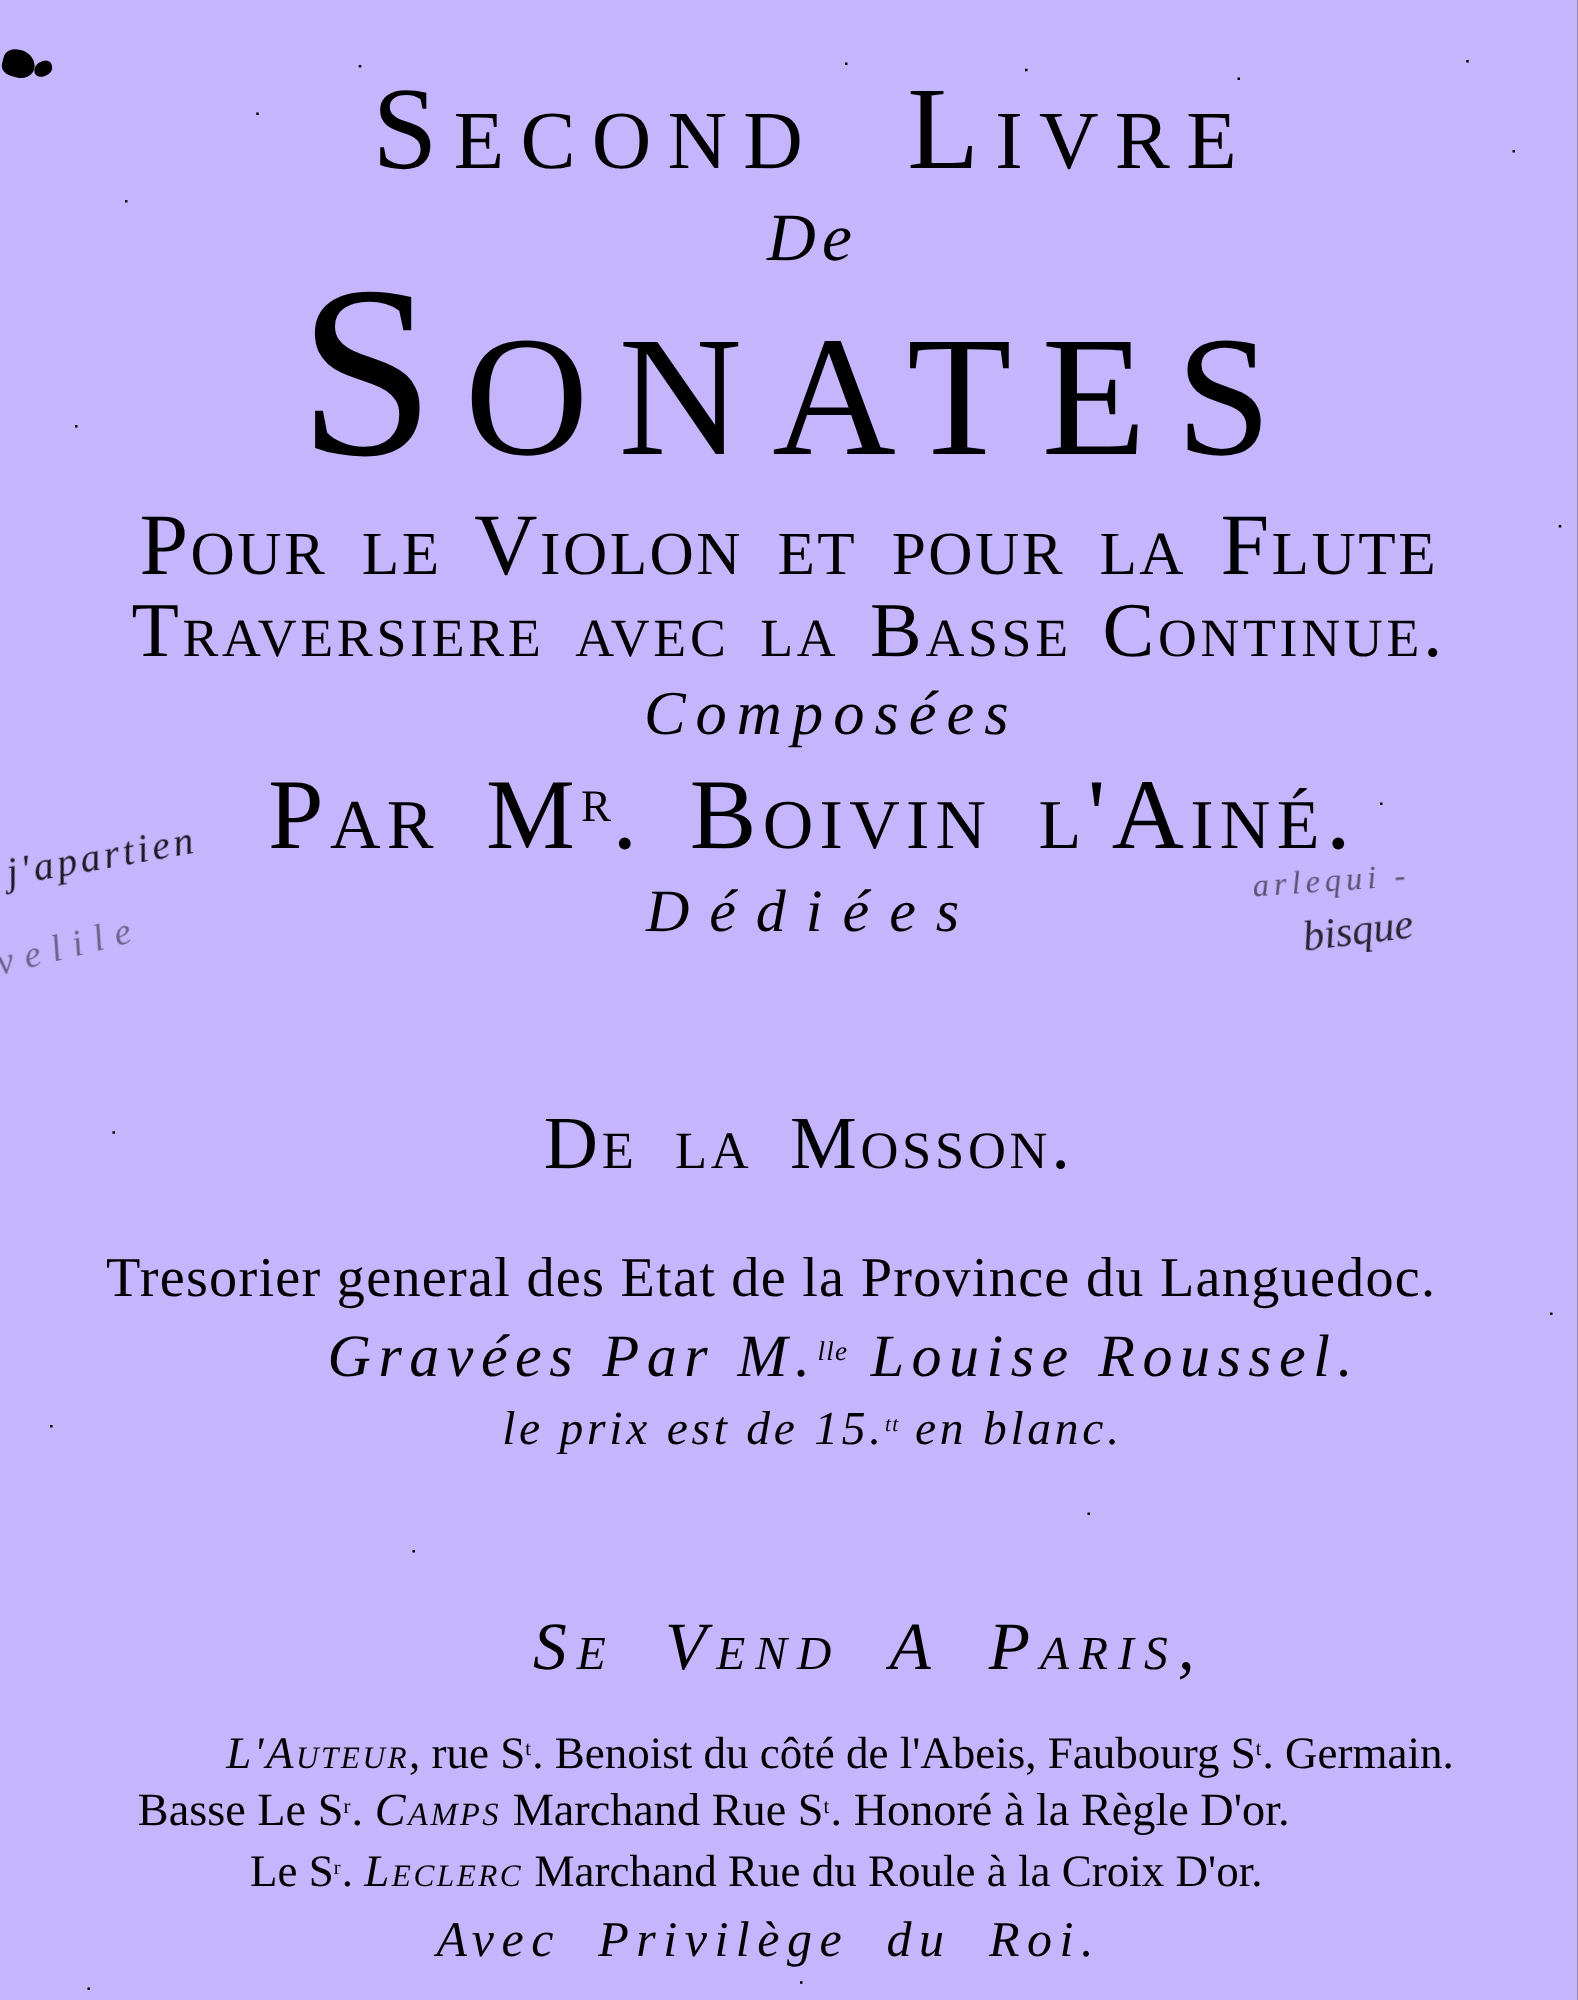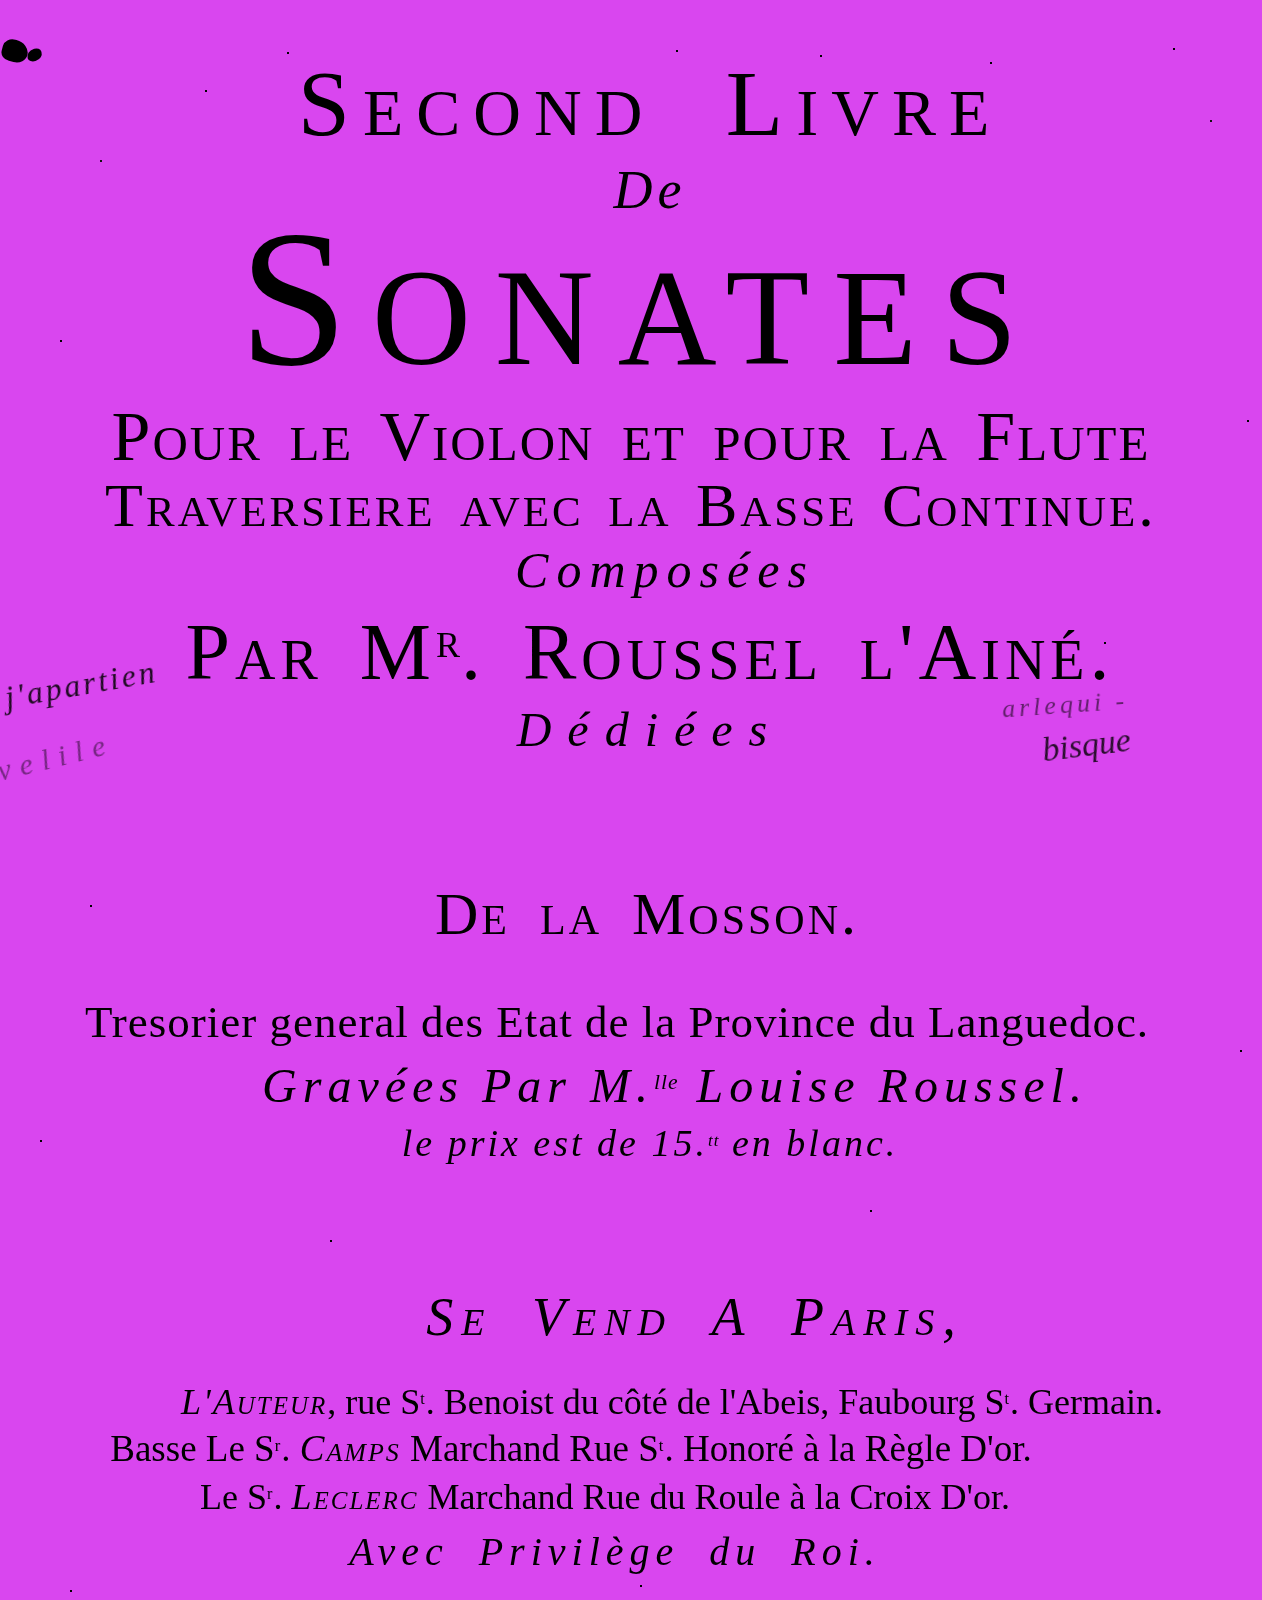--- a/index.html
+++ b/index.html
@@ -1,19 +1,19 @@
 <!DOCTYPE html>
 <html><head>
 <meta charset="utf-8">
 <style>
   html,body{margin:0;padding:0;background:#777;}
   #page{
     position:relative;
     width:1262px;height:1600px;
-    background:#d946ef;
+    background:#c4b5fd;
     overflow:hidden;
     font-family:"Liberation Serif","DejaVu Serif",serif;
     color:#000;
   }
   .line{
     position:absolute;left:0;width:1262px;
     text-align:center;line-height:1;white-space:nowrap;
   }
   .sc{font-variant:small-caps;}
   .script{font-style:italic;}
@@ -76,21 +76,21 @@
 
   <div class="line sc t-second">Second Livre</div>
   <div class="line script t-de">De</div>
   <div class="line sc t-sonates">Sonates</div>
 
   <div class="line sc t-sub2">Traversiere avec la Basse Continue.</div>
   <div class="line sc t-sub1">Pour le Violon et pour la Flute</div>
 
   <div class="line script t-comp">Composées</div>
 
-  <div class="line sc t-par"><span>Par M</span><span class="seg-sup">R</span><span>. Roussel l'Ainé.</span></div>
+  <div class="line sc t-par"><span>Par M</span><span class="seg-sup">R</span><span>. Boivin l'Ainé.</span></div>
 
   <div class="line script t-ded">Dédiées</div>
 
   <div class="line sc t-mosson">De la Mosson.</div>
 
   <div class="line t-tresor">Tresorier general des Etat de la Province du Languedoc.</div>
 
   <div class="line script t-gravees"><span>Gravées Par M.</span><span class="seg-sup">lle</span><span> Louise Roussel.</span></div>
   <div class="line script t-prix"><span>le prix est de 15.</span><span class="seg-sup">tt</span><span> en blanc.</span></div>
 

